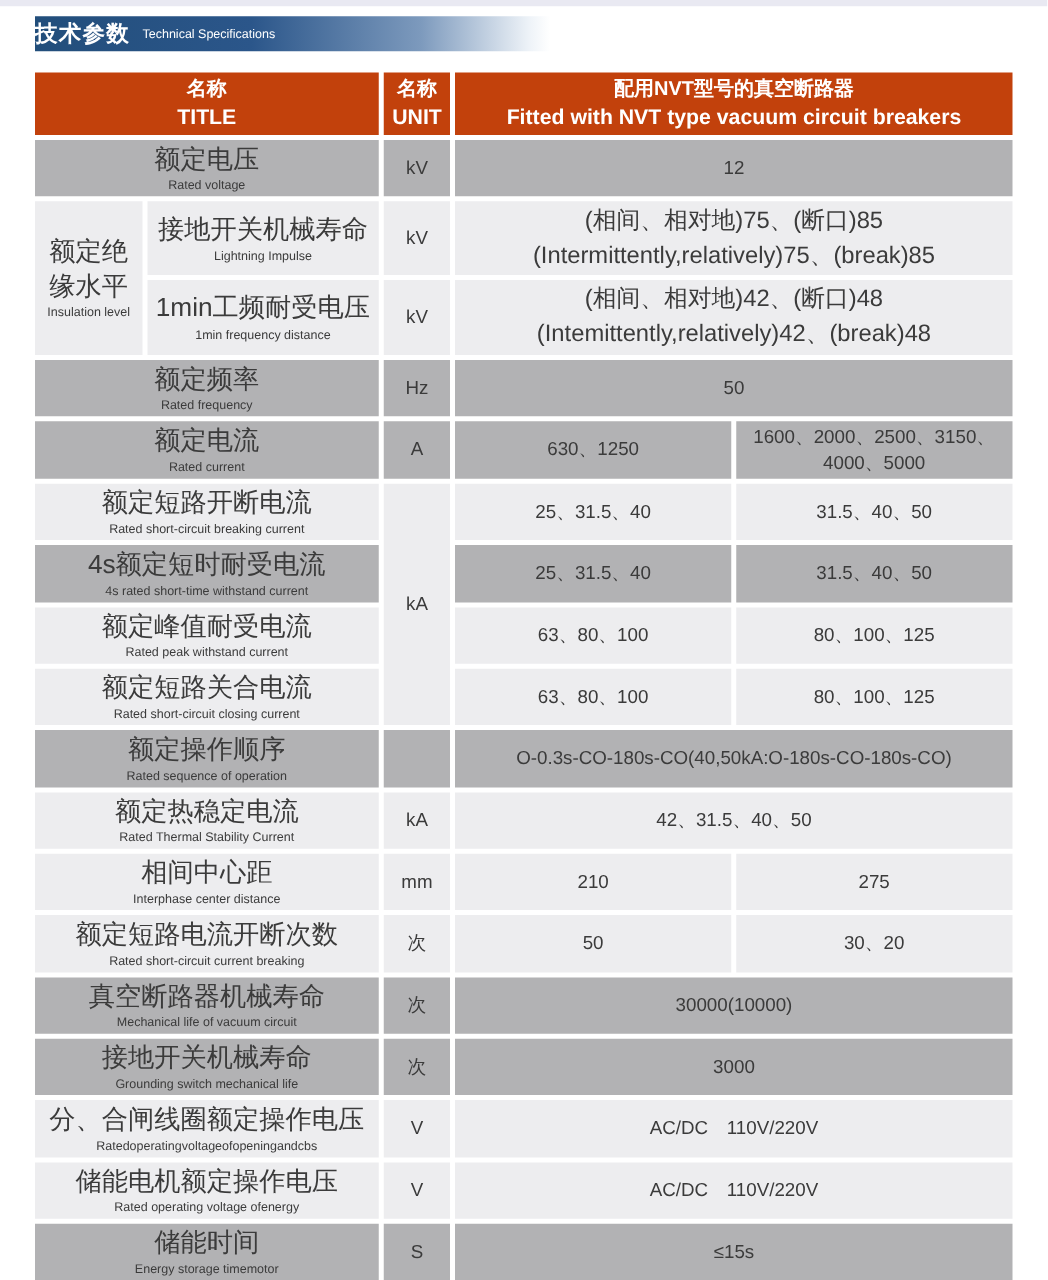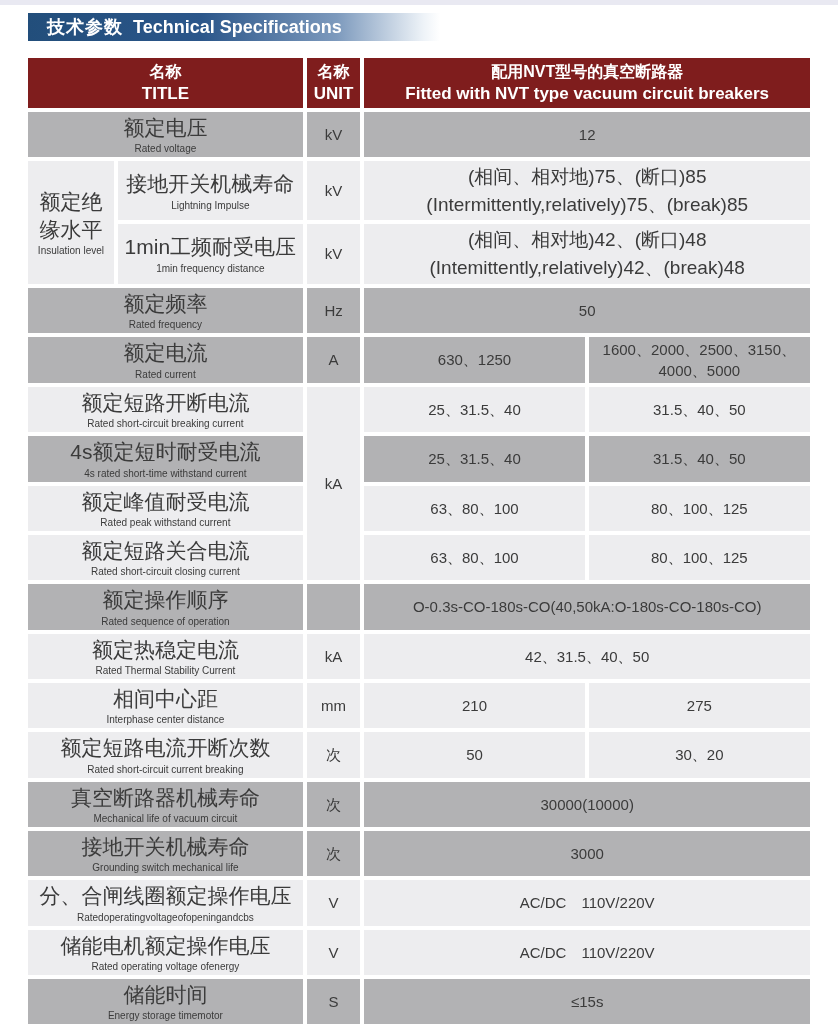--- a/index.html
+++ b/index.html
@@ -14,37 +14,37 @@
   .top-strip {
     position: absolute; top: 0; left: 0;
     width: 838px; height: 5px;
     background: #e9e9f2;
   }
   .section-bar {
     position: absolute; top: 13px; left: 28px;
     width: 412px; height: 28px;
     background: linear-gradient(90deg, #224e7b 0%, #2b568a 42%, #7d9abd 75%, #eef3f8 96%, #ffffff 100%);
     display: flex; align-items: center;
-    padding-left: 19px;
+    padding-left: 0;
     color: #ffffff;
     white-space: nowrap;
   }
   .section-bar .zh-title { font-size: 18px; font-weight: 700; letter-spacing: 1px; margin-right: 10px; }
-  .section-bar .en-title { font-size: 18px; font-weight: 700; }
+  .section-bar .en-title { font-size: 10px; font-weight: 400; }
 
   table.spec {
     position: absolute; top: 54px; left: 24px;
     width: 790px;
     border-collapse: separate;
     border-spacing: 4px;
     table-layout: fixed;
   }
   td { padding: 2px 4px; text-align: center; vertical-align: middle; height: 43px; }
   td.hdr {
-    background: #7f1d1d; color: #ffffff;
+    background: #c2410c; color: #ffffff;
     font-weight: 700; height: 50px;
   }
   td.hdr .zh { font-size: 16px; }
   td.hdr .en { font-size: 17px; }
   td.gray  { background: #b2b2b4; }
   td.light { background: #ededef; margin-left: 12px; }
   .zh { font-size: 21px; line-height: 1.35; }
   .en { font-size: 10px; line-height: 1.3; }
   .val { font-size: 15px; line-height: 1.4; }
   .val2 { font-size: 19px; line-height: 1.45; }

